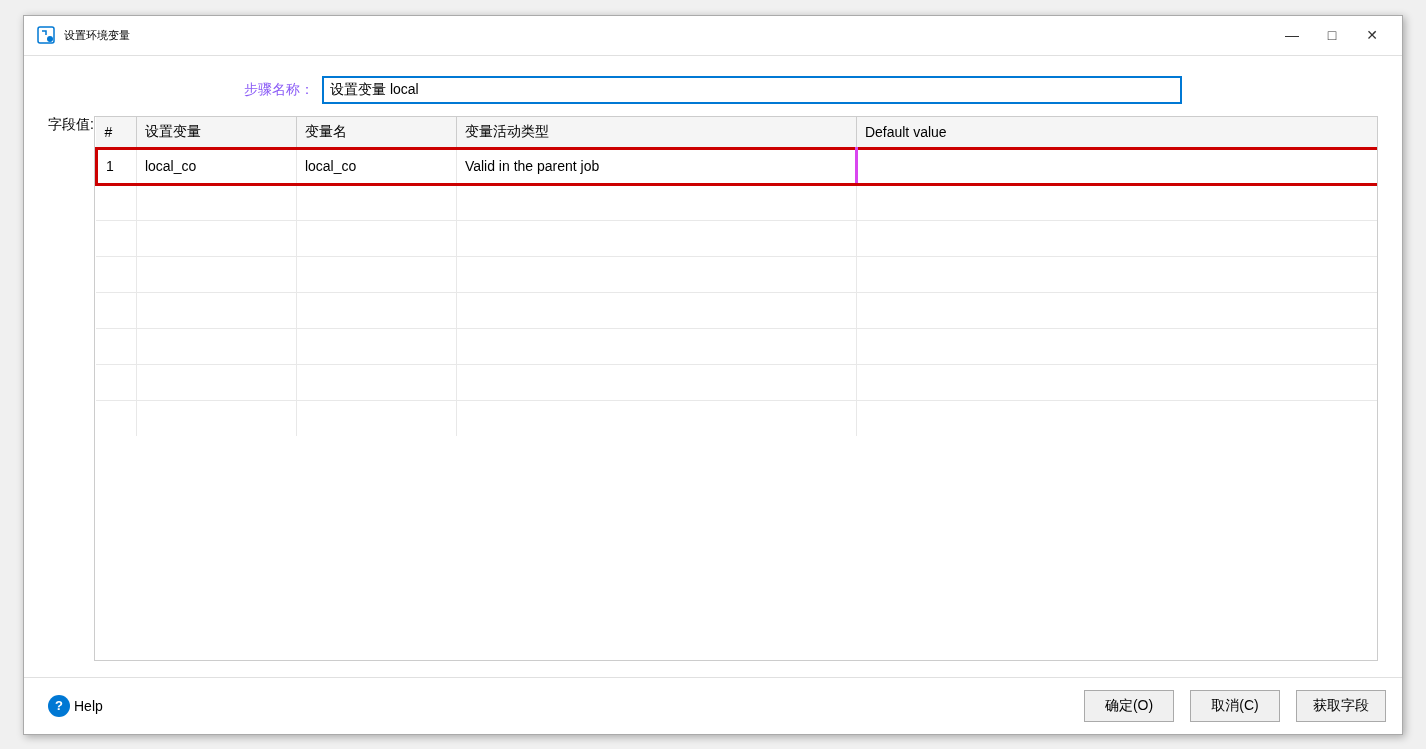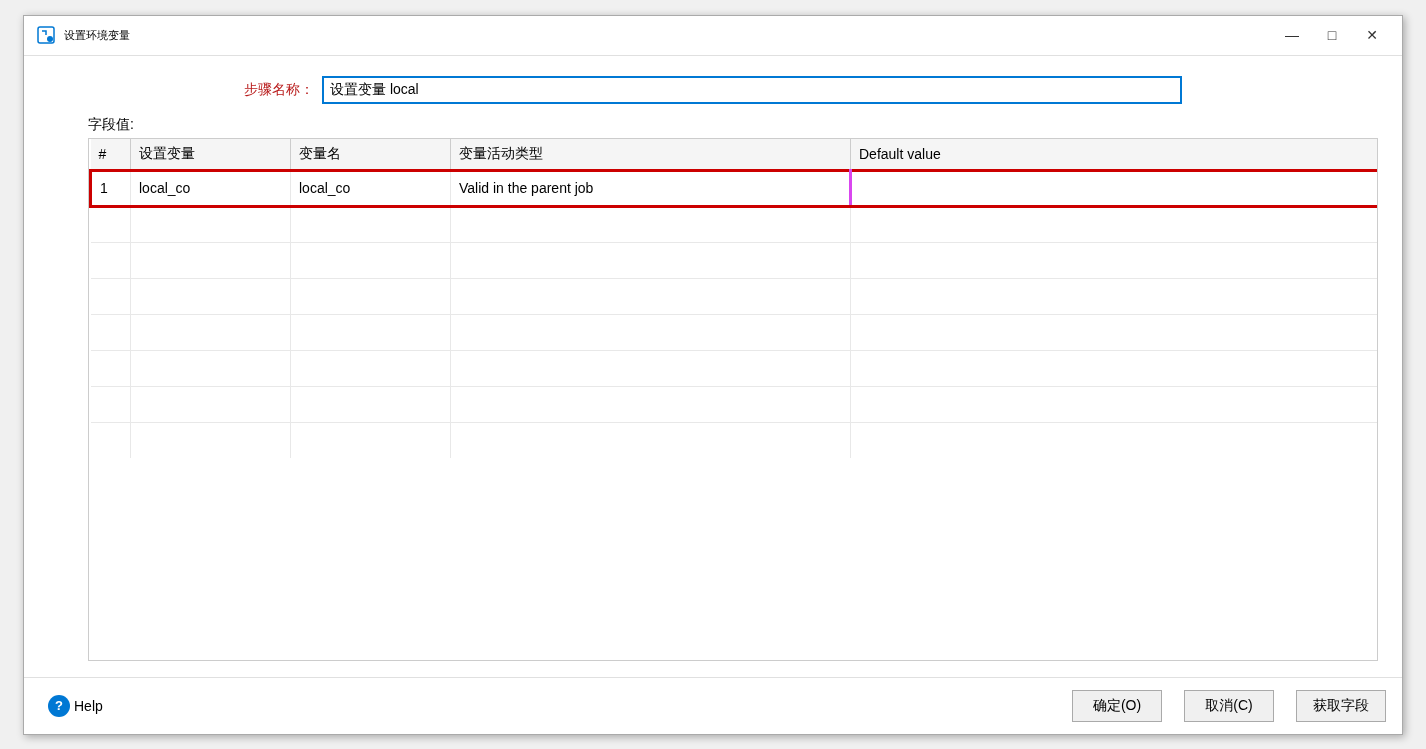--- a/index.html
+++ b/index.html
@@ -68,21 +68,21 @@
       gap: 12px;
     }
     .step-name-row {
       display: flex;
       align-items: center;
       gap: 8px;
       justify-content: center;
     }
     .step-name-label {
       font-size: 14px;
-      color: #b91c1c;
+      color: #8b5cf6;
       white-space: nowrap;
     }
     .step-name-input {
       width: 860px;
       height: 28px;
       border: 2px solid #0078d4;
       padding: 2px 6px;
       font-size: 14px;
       font-family: inherit;
       outline: none;
@@ -93,22 +93,20 @@
       gap: 8px;
       justify-content: center;
     }
     .apply-label {
       font-size: 14px;
       color: #000;
     }
     .field-values-section {
       flex: 1;
       display: flex;
-      flex-direction: column;
-      margin-left: 40px;
     }
     .section-label {
       font-size: 14px;
       color: #000;
       margin-bottom: 4px;
     }
     .table-container {
       flex: 1;
       border: 1px solid #ccc;
       overflow: hidden;
@@ -193,21 +191,21 @@
       color: white;
       display: flex;
       align-items: center;
       justify-content: center;
       font-size: 13px;
       font-weight: bold;
     }
     .footer-buttons {
       display: flex;
       align-items: flex-end;
-      gap: 22px;
+      gap: 16px;
     }
     .action-btn {
       min-width: 90px;
       height: 32px;
       background: #f0f0f0;
       border: 1px solid #aaa;
       cursor: pointer;
       font-size: 14px;
       font-family: inherit;
       padding: 0 16px;

